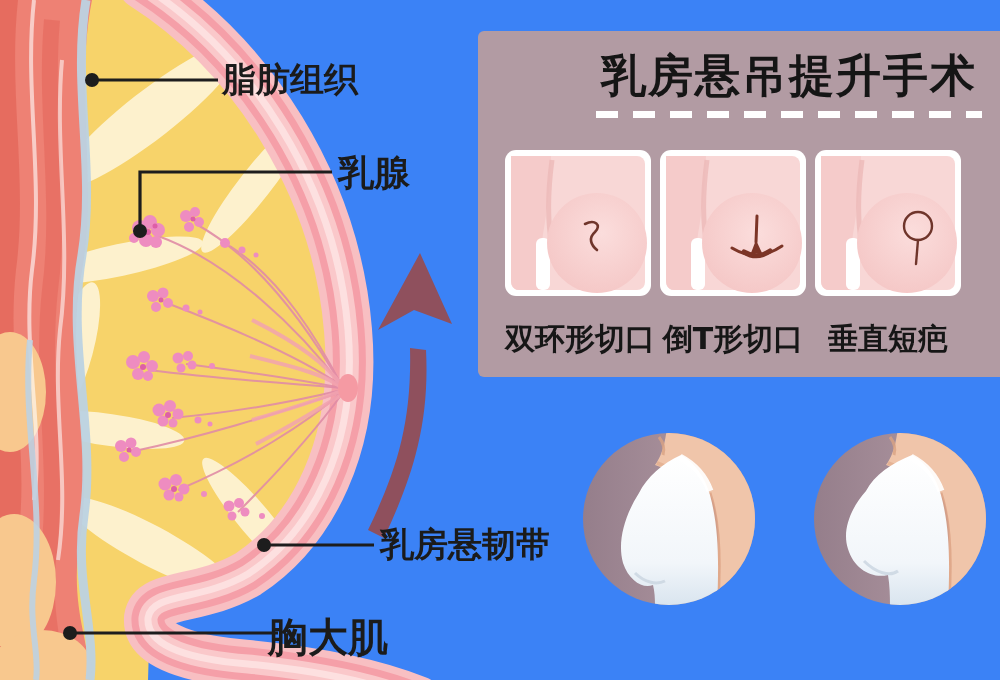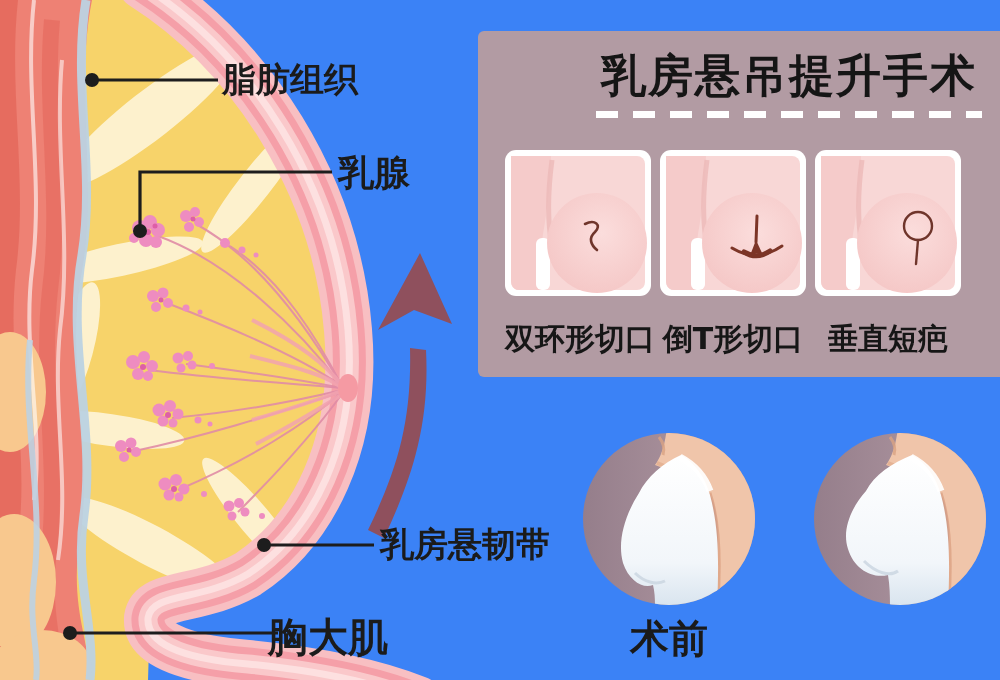--- a/index.html
+++ b/index.html
@@ -298,15 +298,14 @@
     <svg width="172" height="172" viewBox="0 0 172 172">
       <g clip-path="url(#circClip)">
         <use href="#figureBase"></use>
         <path d="M98,22 C78,30 60,42 52,58 C36,76 28,98 34,116 C40,136 58,146 74,142 C76,154 76,166 76,176 L134,176 C136,128 136,96 127,62 C122,44 112,30 98,22 Z" fill="url(#tankGrad)"></path>
         <path d="M50,128 C62,140 76,144 84,138" stroke="#c9d4e0" stroke-width="3" fill="none" opacity="0.8"></path>
         <path d="M97,24 C112,32 122,44 127,58" stroke="#ffffff" stroke-width="7" fill="none" opacity="0.9"></path>
       </g>
     </svg>
   </div>
 
-  <div class="ba-label ba-before">术前</div>
 
 </div>
 
 </body></html>

